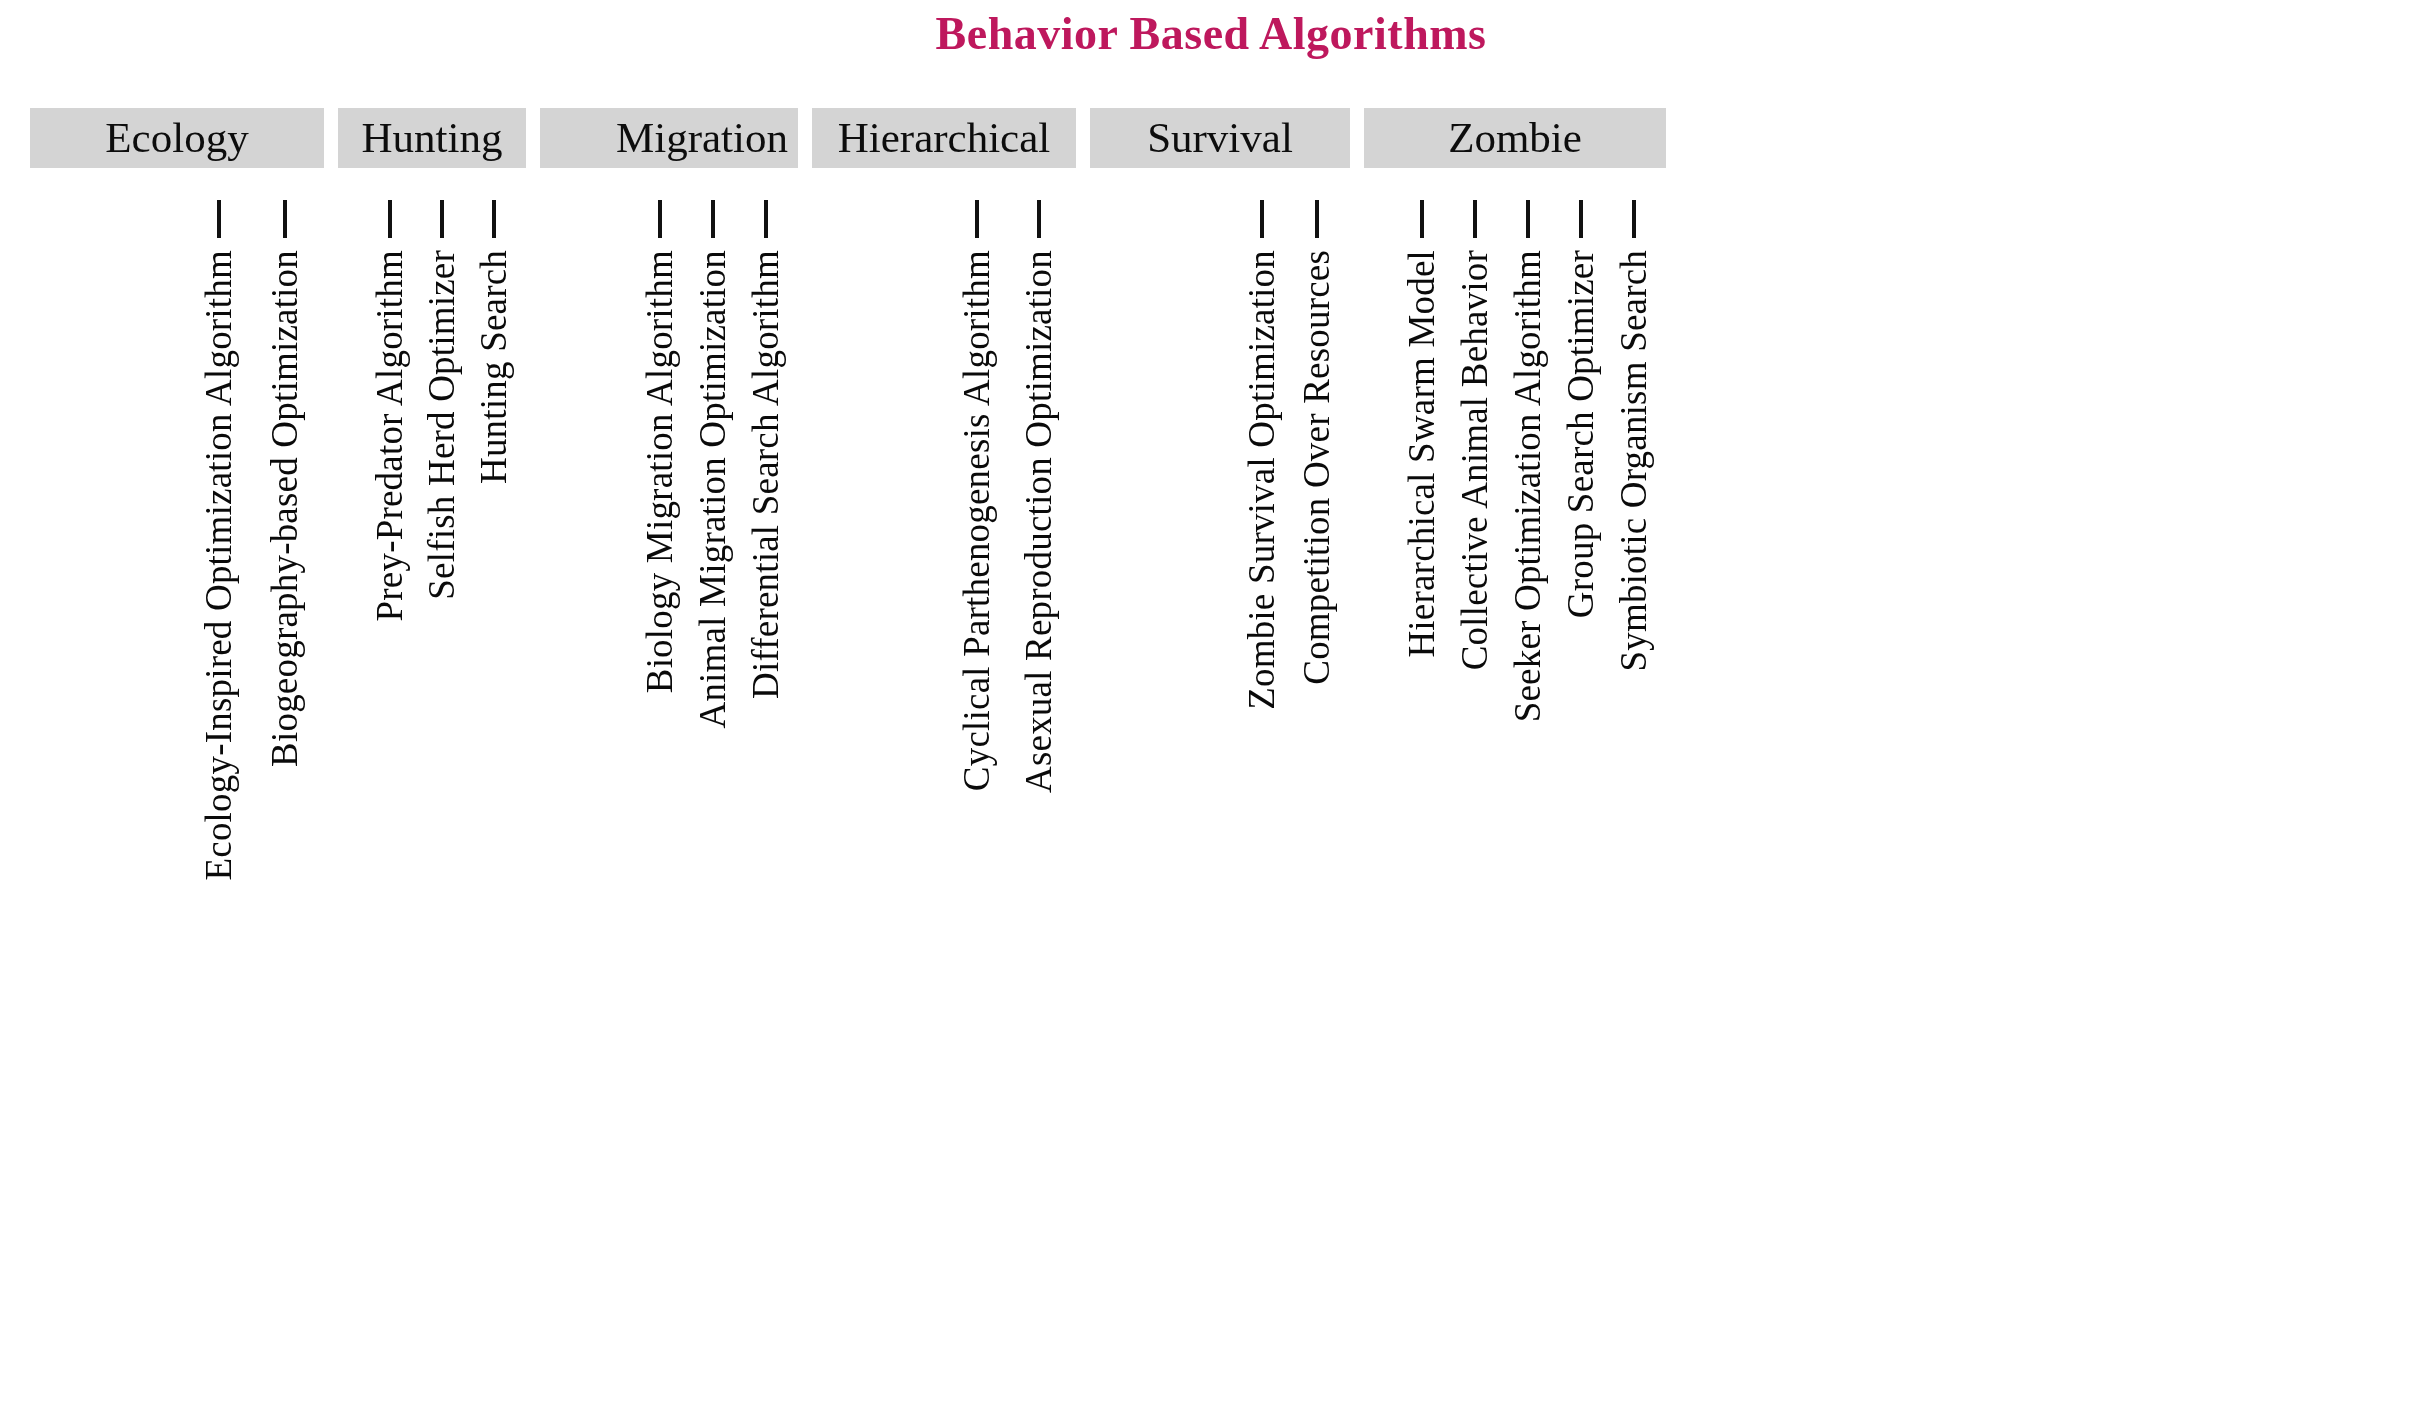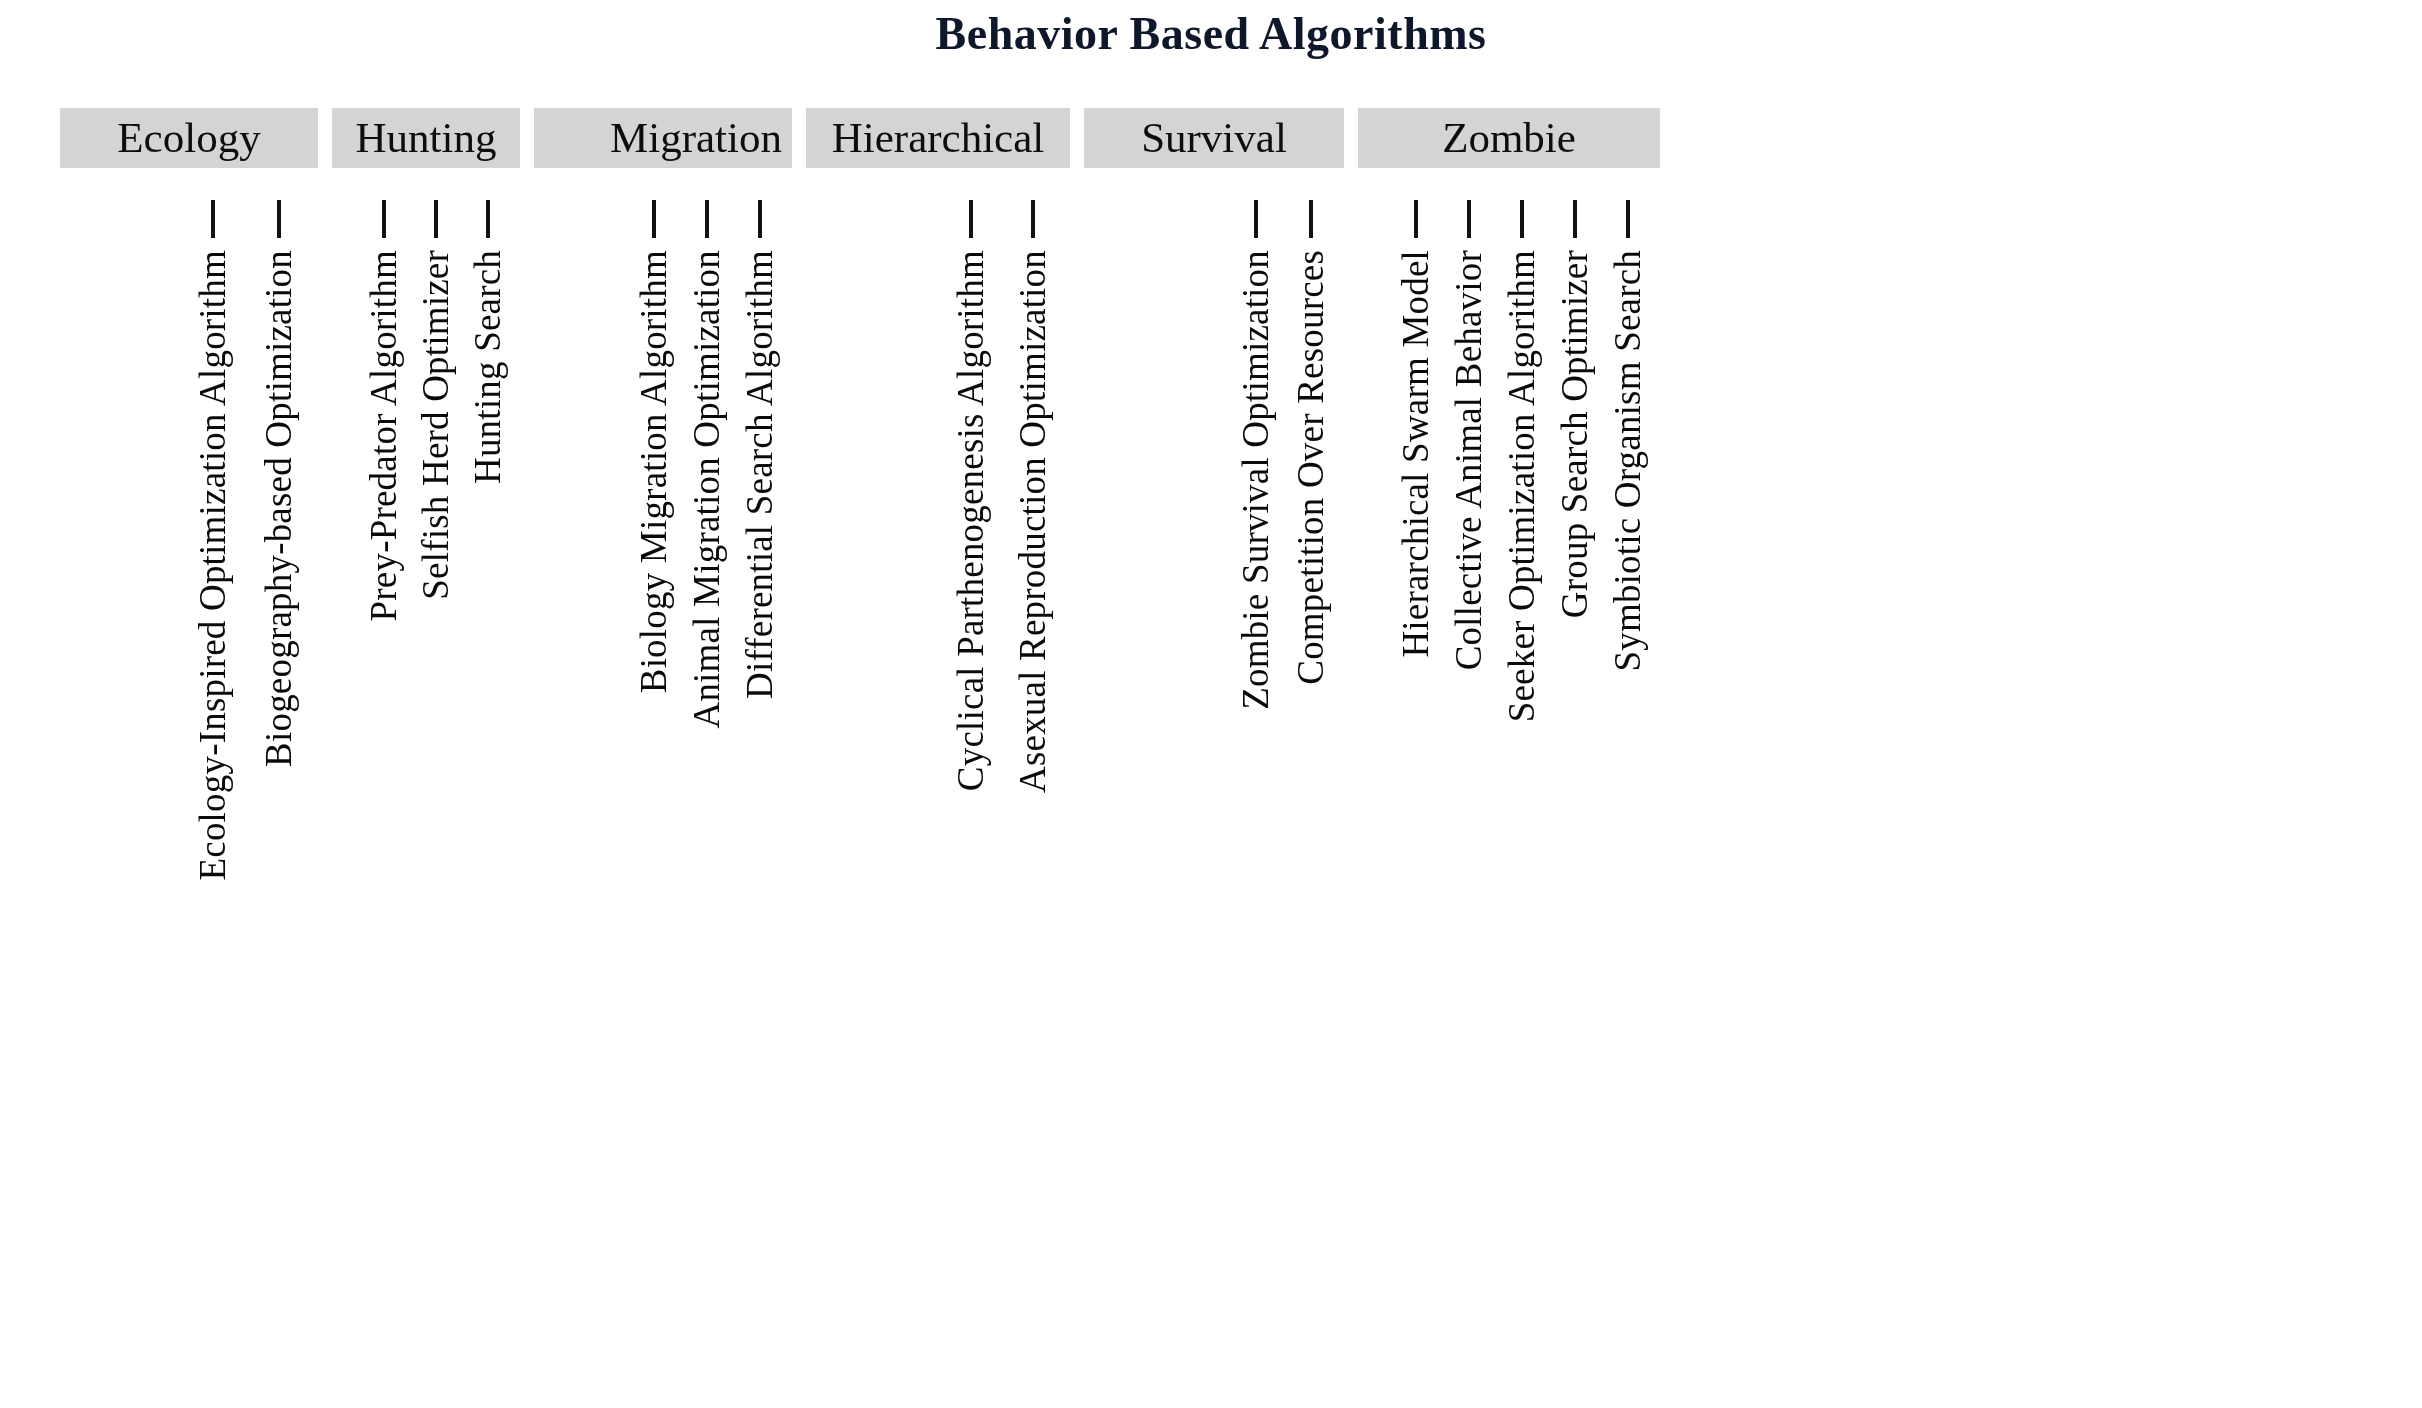--- a/index.html
+++ b/index.html
@@ -21,21 +21,21 @@
     position: absolute;
     top: 6px;
     left: 0;
     width: 2422px;
     text-align: center;
     font-size: 46px;
     font-weight: bold;
     letter-spacing: 0.5px;
     line-height: 56px;
     white-space: nowrap;
-    color: #0f172a;
+    color: #be185d;
   }
 
   
   #columns {
     position: absolute;
     top: 108px;
     left: 30px;
     width: 2362px;
     height: 1280px;
     display: flex;
@@ -96,21 +96,21 @@
     text-orientation: mixed;
     transform: rotate(180deg);
     font-size: 37px;
     line-height: 48px;
     white-space: nowrap;
     color: #0a0a0a;
     letter-spacing: 0.2px;
   }
 
   
-  .col-ecology      .category-header { width: 258px; margin-left: 30px; }
+  .col-ecology      .category-header { width: 294px; }
   .col-hunting      .category-header { width: 188px; }
   .col-migration    .category-header { width: 258px; text-align: right; }
   .col-reproduction .category-header { width: 264px; }
   .col-survival     .category-header { width: 260px; }
   .col-other        .category-header { width: 302px; }
 
   .col-ecology      .items-row { padding-left: 60px; }
   .col-hunting      .items-row { padding-left: 22px; }
   .col-migration    .items-row { padding-left: 60px; }
   .col-reproduction .items-row { padding-left: 84px; }

